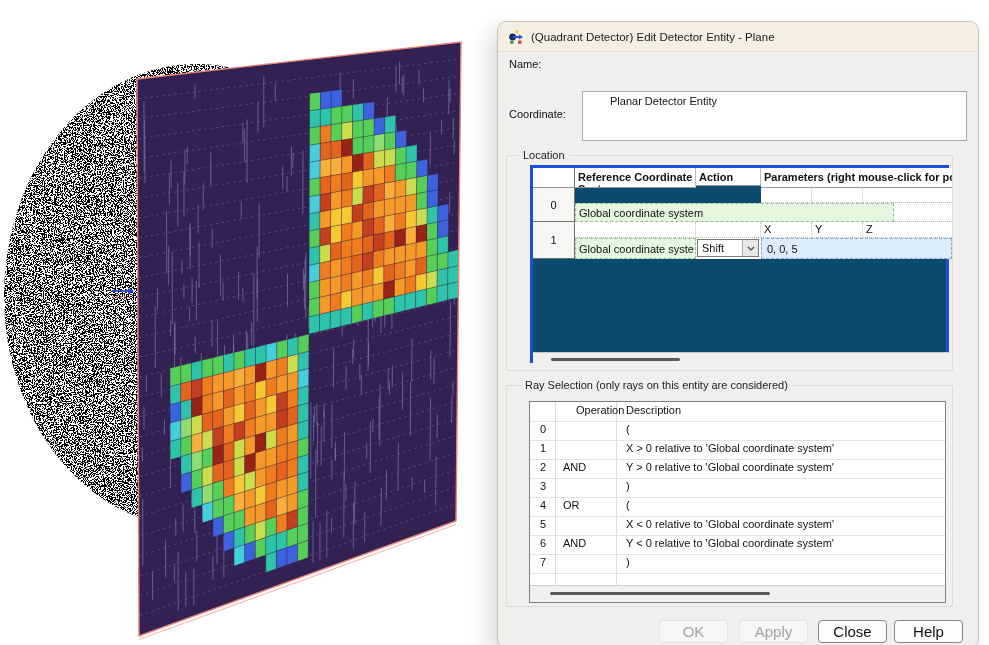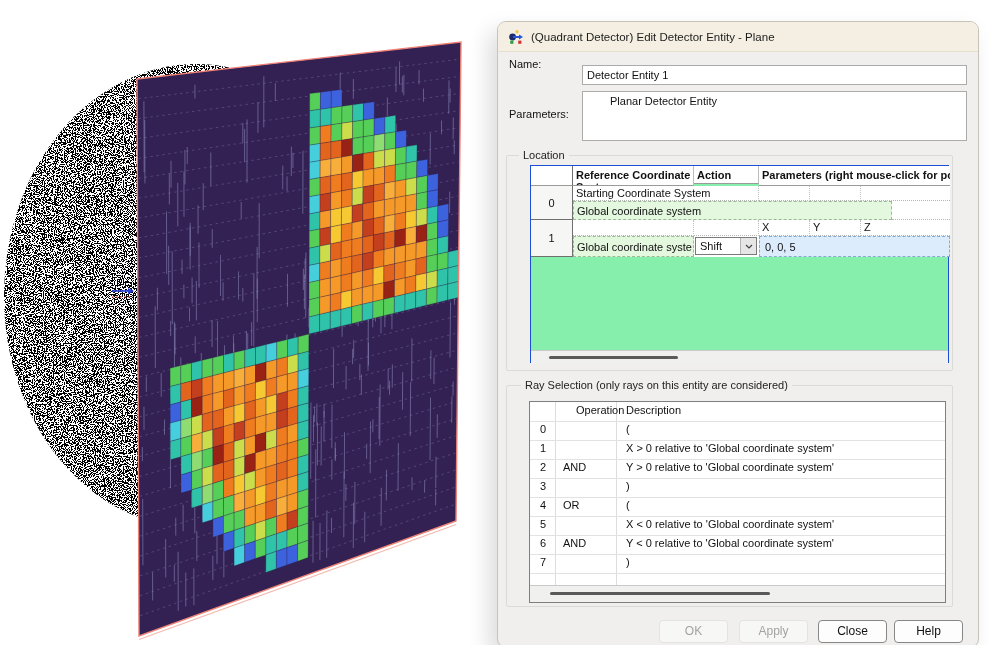--- a/index.html
+++ b/index.html
@@ -15,21 +15,21 @@
   .titlebar .ticon{margin-left:10px;width:16px;height:16px;flex:0 0 auto;}
   .titlebar .ttext{margin-left:7px;font-size:11.5px;color:#1c1c1c;white-space:nowrap;}
   .lbl{position:absolute;font-size:11px;color:#111;}
   .tinput{position:absolute;box-sizing:border-box;border:1px solid #ababab;background:#fff;
           font-family:"Liberation Sans",sans-serif;font-size:11px;color:#111;padding:1px 4px;}
   textarea.tinput{resize:none;overflow:hidden;line-height:13px;padding-top:3px;}
   .group{position:absolute;border:1px solid #dadad6;border-radius:2px;box-sizing:border-box;}
   .group>.glabel{position:absolute;top:-7px;font-size:11px;color:#222;background:#f0efed;
                  padding:0 4px;white-space:nowrap;}
   
-  .loc-table{position:absolute;background:#86efac;border:1px solid #1d4ed8;box-sizing:border-box;}
+  .loc-table{position:absolute;background:#0c4a6e;border:3px solid #1d4ed8;box-sizing:border-box;}
   .lc{position:absolute;box-sizing:border-box;font-size:11px;color:#111;overflow:hidden;
       white-space:nowrap;padding:2px 3px;background:#fff;}
   .lc.hdr{font-weight:bold;border-bottom:1px solid #9a9a9a;border-right:1px solid #bdbdbd;
           padding-top:3px;line-height:12px;}
   .lc.numcell{background:#f6f6f5;border-right:1px solid #6f6f6f;border-bottom:1px solid #6f6f6f;
               text-align:center;display:flex;align-items:center;justify-content:center;padding:0;}
   .lc.plain{border-right:1px dotted #bfbfbf;border-bottom:1px dotted #b5b5b5;}
   .lc.green{background:#e4f7df;border:1px dashed #9cb997;}
   .lc.blue{background:#dcecfc;border:1px dashed #86abce;padding-left:5px;}
   .combo{position:absolute;box-sizing:border-box;background:#fff;border:1px solid #7a7a7a;
@@ -40,21 +40,21 @@
   .hscroll{position:absolute;background:#f0f0ee;border-top:1px solid #c9c9c9;box-sizing:border-box;}
   .thumb{position:absolute;height:3px;background:#5a5a5a;border-radius:2px;}
   
   .ray-table{position:absolute;background:#fff;border:1px solid #7f7f7f;box-sizing:border-box;
              box-shadow:inset 1px 1px 0 #fcfcfc;}
   .rc{position:absolute;box-sizing:border-box;font-size:11px;color:#111;overflow:hidden;
       white-space:nowrap;padding:2px 4px;}
   .rrow{position:absolute;left:0;width:100%;height:19px;border-bottom:1px solid #e2e2e2;}
   .vline{position:absolute;width:1px;background:#dcdcdc;top:0;}
   
-  .btn{position:absolute;top:598px;width:69px;height:23px;border-radius:4px;font-size:12px;
+  .btn{position:absolute;top:598px;width:69px;height:23px;border-radius:4px;font-size:15px;
        text-align:center;line-height:21px;box-sizing:border-box;cursor:default;}
   .btn.off{background:#f7f7f6;border:1px solid #e3e3e1;color:#a3a3a3;}
   .btn.on{background:#fdfdfd;border:1px solid #878787;color:#121212;}
 </style>
 </head>
 <body>
 
 <div class="stage">
 
   <div class="viz">
@@ -653,41 +653,39 @@
         <line x1="5" y1="8" x2="12" y2="8" stroke="#2a55d8" stroke-width="2"></line>
         <polygon points="11,5.4 15,8 11,10.6" fill="#2a55d8"></polygon>
         <circle cx="9" cy="2.8" r="1.7" fill="#f2c94c"></circle>
         <rect x="2.2" y="11.6" width="3.2" height="3.2" fill="#2f9e44"></rect>
         <rect x="10.2" y="11.6" width="3.2" height="3.2" fill="#d23434"></rect>
       </svg>
       <span class="ttext">(Quadrant Detector) Edit Detector Entity - Plane</span>
     </div>
 
     <span class="lbl" style="left:11px;top:36px">Name:</span>
-    <input class="tinput" style="left: 84px; top: 43px; width: 385px; height: 20px;" type="text" value="Detector Entity 1">
-
-    <span class="lbl" style="left:11px;top:86px">Parameters:</span>
+
+    <span class="lbl" style="left:11px;top:86px">Coordinate:</span>
     <textarea class="tinput" style="left: 84px; top: 69px; width: 385px; height: 50px; padding-left: 27px;">Planar Detector Entity</textarea>
 
     <div class="group" style="left:8px;top:133px;width:447px;height:216px">
       <span class="glabel" style="left:12px">Location</span>
     </div>
 
     <div class="loc-table" style="left:32px;top:143px;width:419px;height:198px">
 
       <div class="lc hdr" style="left:0;top:0;width:42px;height:20px;border-right:1px solid #6f6f6f"></div>
       <div class="lc hdr" style="left:42px;top:0;width:121px;height:20px">
         <span>Reference Coordinate</span><br>
         <span>System</span>
       </div>
       <div class="lc hdr" style="left:163px;top:0;width:65px;height:18px">Action</div>
       <div class="lc hdr" style="left:228px;top:0;width:191px;height:20px;border-right:none">Parameters (right mouse-click for po</div>
 
       <div class="lc numcell" style="left:0;top:20px;width:42px;height:34px">0</div>
-      <div class="lc plain" style="left:42px;top:20px;width:186px;height:15px;padding-top:1px;">Starting Coordinate System</div>
       <div class="lc plain" style="left:228px;top:20px;width:51px;height:15px"></div>
       <div class="lc plain" style="left:279px;top:20px;width:51px;height:15px"></div>
       <div class="lc plain" style="left:330px;top:20px;width:89px;height:15px;border-right:none"></div>
       <div class="lc green" style="left:42px;top:35px;width:319px;height:19px;padding-top:3px">Global coordinate system</div>
       <div class="lc plain" style="left:361px;top:35px;width:58px;height:19px;border-right:none"></div>
 
       <div class="lc numcell" style="left:0;top:54px;width:42px;height:37px">1</div>
       <div class="lc plain" style="left:42px;top:54px;width:121px;height:16px"></div>
       <div class="lc plain" style="left:163px;top:54px;width:65px;height:16px"></div>
       <div class="lc plain" style="left:228px;top:54px;width:51px;height:16px;padding-top:1px">X</div>

